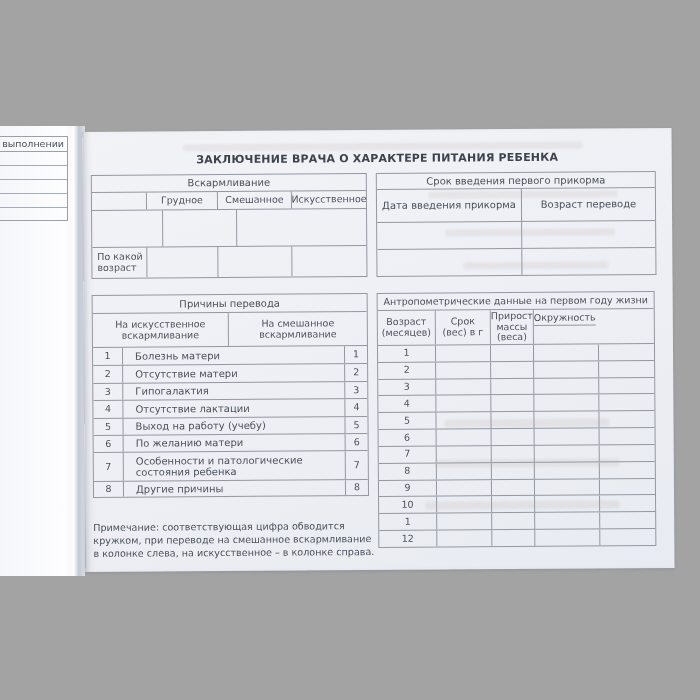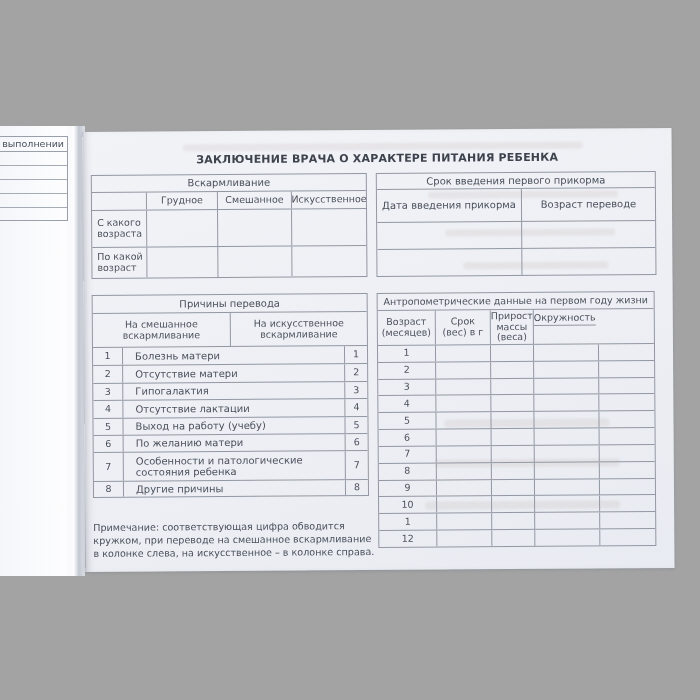--- a/index.html
+++ b/index.html
@@ -95,21 +95,20 @@
       <div class="trow" style="height:17px">
         <div class="cell th" style="flex:1">Вскармливание</div>
       </div>
       <div class="trow" style="height:18px">
         <div class="cell" style="width:55px"></div>
         <div class="cell th sm9" style="width:71px">Грудное</div>
         <div class="cell th sm9" style="width:74px">Смешанное</div>
         <div class="cell th sm9" style="flex:1">Искусственное</div>
       </div>
       <div class="trow" style="height:37px">
-        <div class="cell lbl sm9" style="width:55px">С какого возраста</div>
         <div class="cell" style="width:71px"></div>
         <div class="cell" style="width:74px"></div>
         <div class="cell" style="flex:1"></div>
       </div>
       <div class="trow" style="flex:1">
         <div class="cell lbl sm9" style="width:55px">По какой возраст</div>
         <div class="cell" style="width:71px"></div>
         <div class="cell" style="width:74px"></div>
         <div class="cell" style="flex:1"></div>
       </div>
@@ -131,22 +130,22 @@
         <div class="cell" style="width:145px"></div>
         <div class="cell" style="flex:1"></div>
       </div>
     </div>
 
     <div class="tbl tbl-reasons">
       <div class="trow" style="height:18px">
         <div class="cell th" style="flex:1">Причины перевода</div>
       </div>
       <div class="trow" style="height:34px">
+        <div class="cell th sm9" style="flex:1">На искусственное вскармливание</div>
         <div class="cell th sm9" style="width:138px">На смешанное вскармливание</div>
-        <div class="cell th sm9" style="flex:1">На искусственное вскармливание</div>
       </div>
       <div class="body">
         <div class="trow" style="height:18px">
           <div class="cell sm9" style="width:30px">1</div>
           <div class="cell lbl" style="width:222px;padding-left:12px">Болезнь матери</div>
           <div class="cell sm9" style="flex:1">1</div>
         </div>
         <div class="trow" style="height:18px">
           <div class="cell sm9" style="width:30px">2</div>
           <div class="cell lbl" style="width:222px;padding-left:12px">Отсутствие матери</div>

